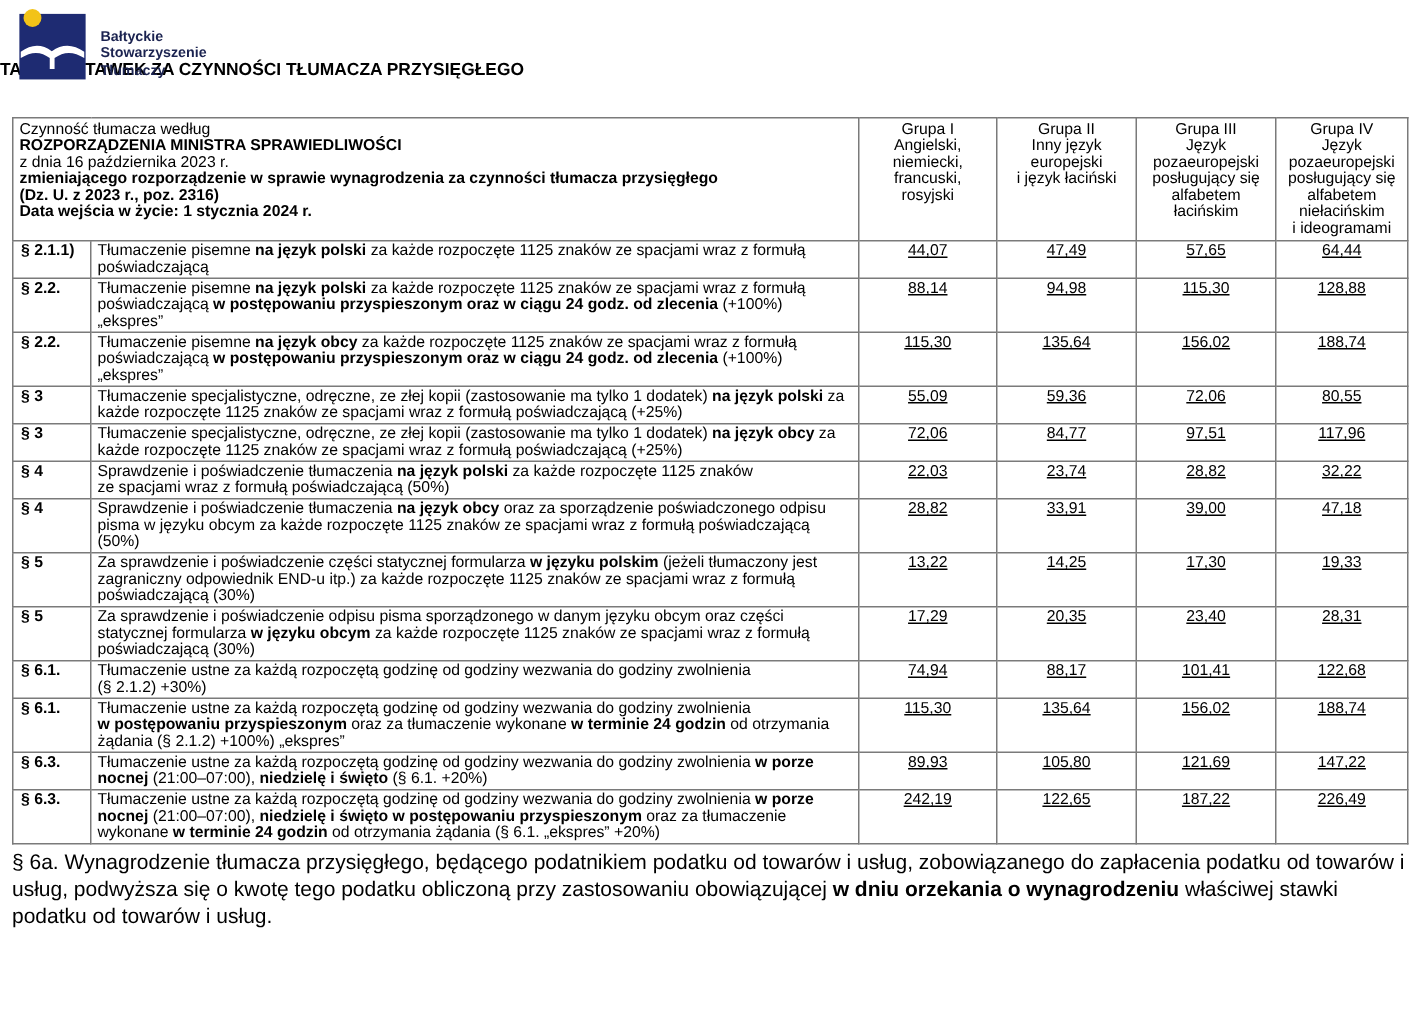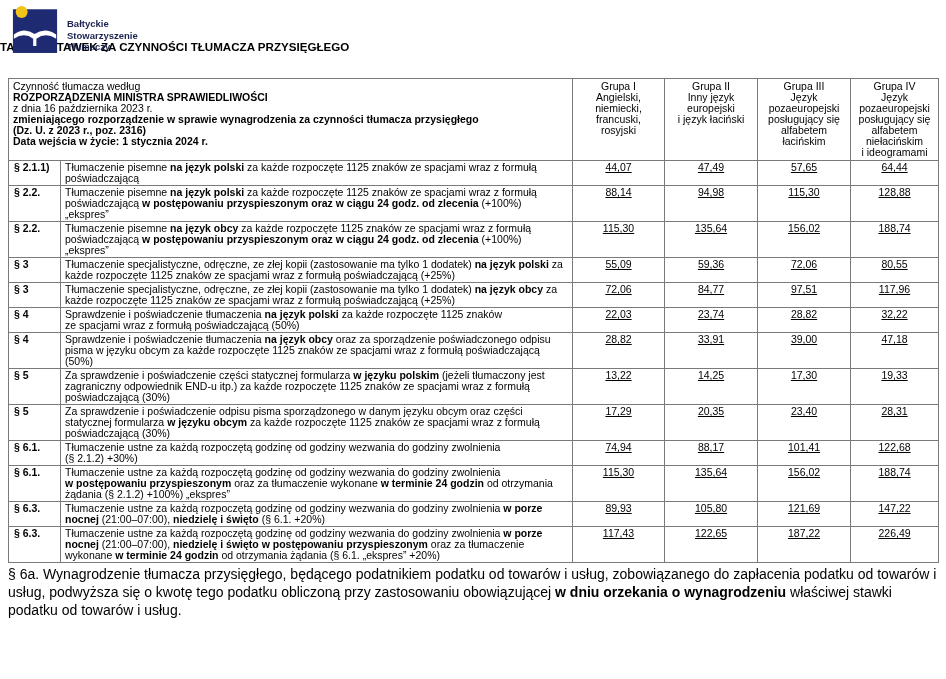--- a/index.html
+++ b/index.html
@@ -215,21 +215,21 @@
           <td class="ref">§ 6.3.</td>
           <td class="desc">Tłumaczenie ustne za każdą rozpoczętą godzinę od godziny wezwania do godziny zwolnienia <b>w porze nocnej</b> (21:00–07:00), <b>niedzielę i święto</b> (§ 6.1. +20%)</td>
           <td class="val">89,93</td>
           <td class="val">105,80</td>
           <td class="val">121,69</td>
           <td class="val">147,22</td>
         </tr>
         <tr>
           <td class="ref">§ 6.3.</td>
           <td class="desc">Tłumaczenie ustne za każdą rozpoczętą godzinę od godziny wezwania do godziny zwolnienia <b>w porze nocnej</b> (21:00–07:00), <b>niedzielę i święto w postępowaniu przyspieszonym</b> oraz za tłumaczenie wykonane <b>w terminie 24 godzin</b> od otrzymania żądania (§ 6.1. „ekspres” +20%)</td>
-          <td class="val">117,43</td>
+          <td class="val">242,19</td>
           <td class="val">122,65</td>
           <td class="val">187,22</td>
           <td class="val">226,49</td>
         </tr>
       </tbody>
   </table>
 
   <div class="footnote">§ 6a. Wynagrodzenie tłumacza przysięgłego, będącego podatnikiem podatku od towarów i usług, zobowiązanego do zapłacenia podatku od towarów i usług, podwyższa się o kwotę tego podatku obliczoną przy zastosowaniu obowiązującej <b>w dniu orzekania o wynagrodzeniu</b> właściwej stawki podatku od towarów i usług.</div>
 
 </div>

